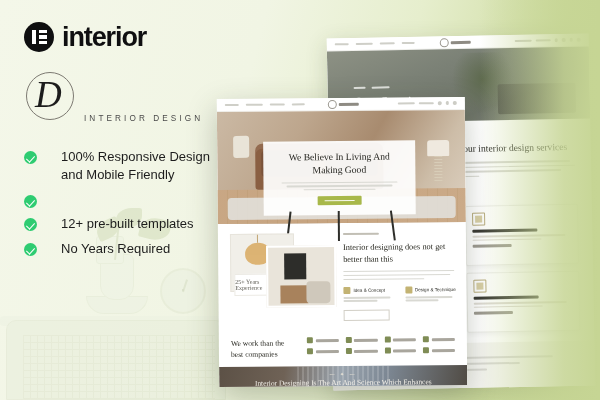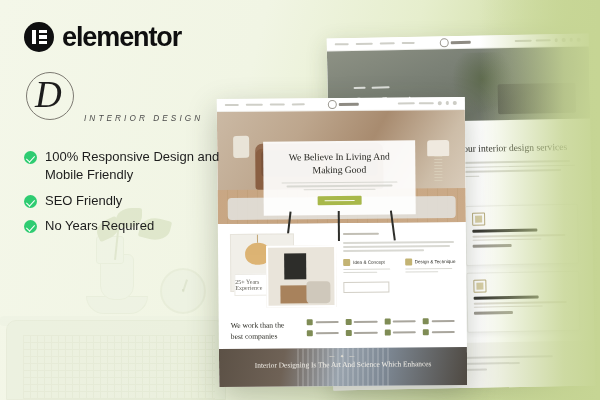--- a/index.html
+++ b/index.html
@@ -48,24 +48,24 @@
   .el-bar-h3{left:15px;top:18.8px;width:8px;height:3.2px;}
   .el-word{font-size:27px;font-weight:700;letter-spacing:-1.1px;color:#0f0f10;line-height:1;}
 
   .brand-decozia{margin-top:18px;position:relative;height:56px;}
   .dz-circle{position:absolute;left:2px;top:2px;width:46px;height:46px;border-radius:50%;
     border:1.4px solid #7d7a72;}
   .dz-d{position:absolute;left:11px;top:6px;font-family:"Liberation Serif",serif;
     font-style:italic;font-size:37px;color:#1c1c1c;line-height:1;}
   .dz-rest{position:absolute;left:46px;top:6px;font-family:"Liberation Serif",serif;
     font-size:36px;color:#1a1a1a;letter-spacing:-.5px;line-height:1;}
-  .dz-sub{position:absolute;left:60px;top:44px;font-size:8.2px;letter-spacing:3.1px;color:#4a4a4a;font-style:italic;}
+  .dz-sub{position:absolute;left:60px;top:44px;font-size:8.2px;letter-spacing:3.1px;color:#4a4a4a;}
 
   .features{margin-top:22px;}
-  .feat{display:flex;align-items:flex-start;gap:8px;margin-bottom:7px;}
+  .feat{display:flex;align-items:flex-start;gap:24px;margin-bottom:7px;}
   .chk{flex:0 0 auto;width:13px;height:13px;border-radius:50%;background:#2ecc71;
     position:relative;margin-top:3px;}
   .chk:after{content:"";position:absolute;left:3.6px;top:3px;width:4px;height:7px;
     border:solid #fff;border-width:0 1.8px 1.8px 0;transform:rotate(43deg);}
   .feat-txt{font-size:13px;color:#1d1d1d;line-height:1.42;}
 
   
   .mock{position:absolute;background:#fff;box-shadow:0 6px 22px rgba(60,70,40,.20);overflow:hidden;}
   .mk-nav{height:12px;background:#fff;display:flex;align-items:center;
     padding:0 8px;border-bottom:1px solid #f0f0ec;gap:7px;}
@@ -328,20 +328,21 @@
         </div>
         <div class="s2-badge">25+ Years Experience</div>
         <div class="s2-img-b">
           <div class="s2-frame"></div>
           <div class="s2-cab"></div>
           <div class="s2-chair"></div>
         </div>
       </div>
       <div class="s2-text">
         <div class="eyebrow"></div>
+        <div class="s2-head">Interior designing does not get better than this</div>
         <div class="s2-p">
           <span class="line" style="width:98%"></span>
           <span class="line" style="width:95%"></span>
           <span class="line" style="width:72%"></span>
         </div>
         <div class="s2-feats">
           <div class="s2-feat">
             <div class="row">
               <span class="s2-ic"></span>
               <span class="s2-lb">Idea &amp; Concept</span>
@@ -410,37 +411,40 @@
 
   <div class="left-col">
 
     <div class="brand-elementor">
       <span class="el-mark">
         <i class="el-bar-v"></i>
           <i class="el-bar-h1"></i>
           <i class="el-bar-h2"></i>
           <i class="el-bar-h3"></i>
       </span>
-      <span class="el-word">elementor</span>
+      <span class="el-word">interior</span>
     </div>
 
     <div class="brand-decozia">
       <span class="dz-circle"></span>
       <span class="dz-d">D</span>
       <span class="dz-sub">INTERIOR DESIGN</span>
     </div>
 
     <div class="features">
       <div class="feat">
         <span class="chk"></span>
         <span class="feat-txt">100% Responsive Design and Mobile Friendly</span>
       </div>
       <div class="feat">
         <span class="chk"></span>
-        <span class="feat-txt">SEO Friendly</span>
+      </div>
+      <div class="feat">
+        <span class="chk"></span>
+        <span class="feat-txt">12+ pre-built templates</span>
       </div>
       <div class="feat">
         <span class="chk"></span>
         <span class="feat-txt">No Years Required</span>
       </div>
     </div>
 
   </div>
 </div>
 

